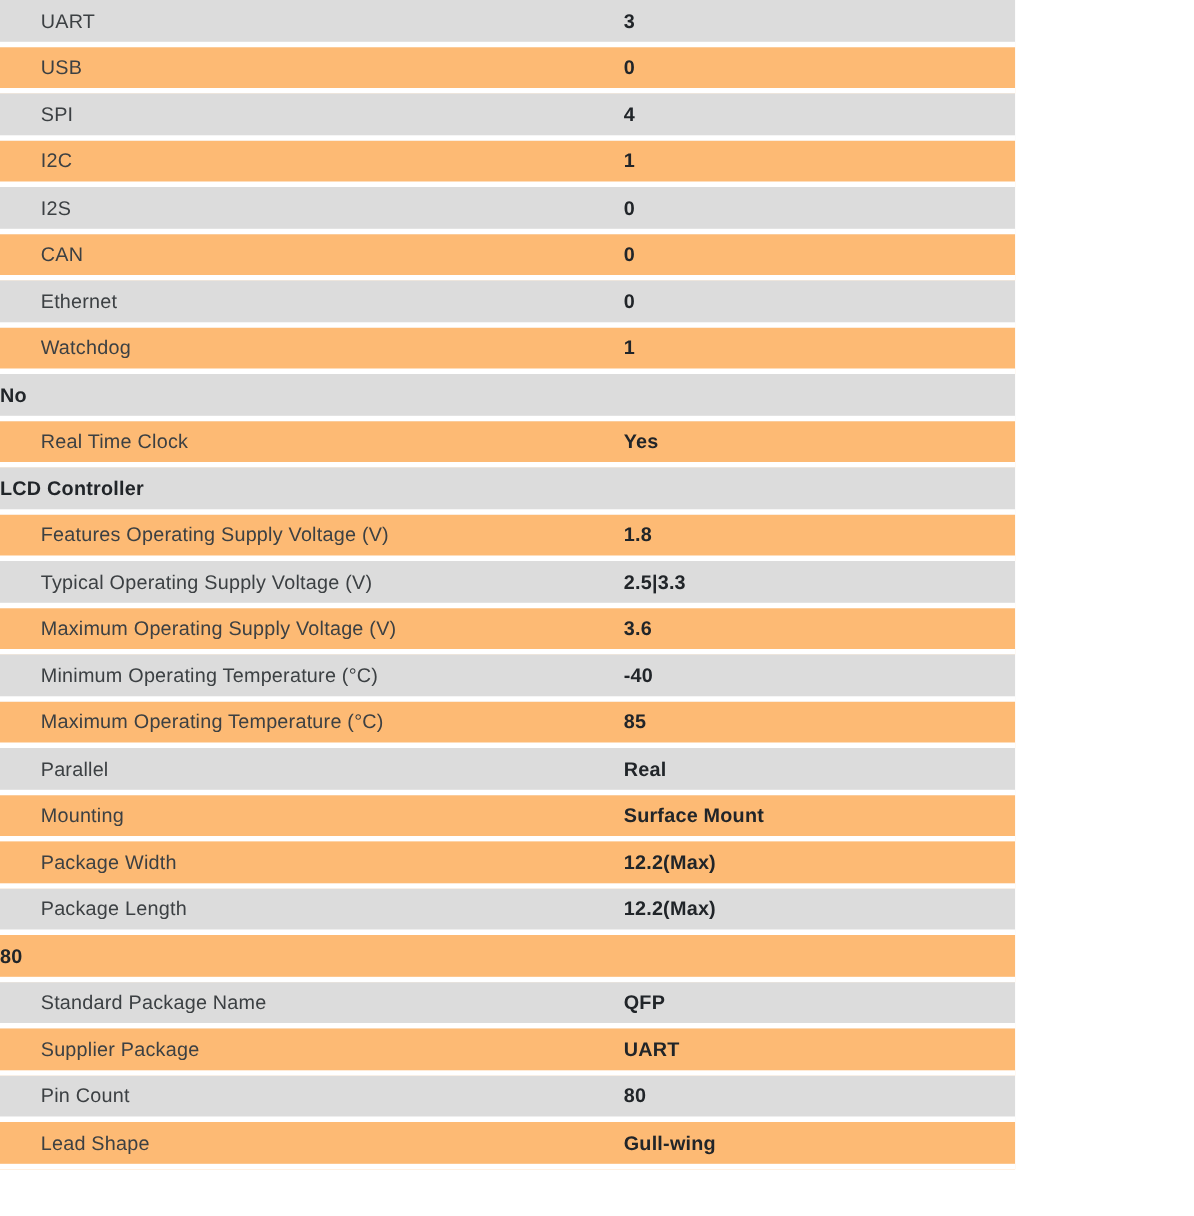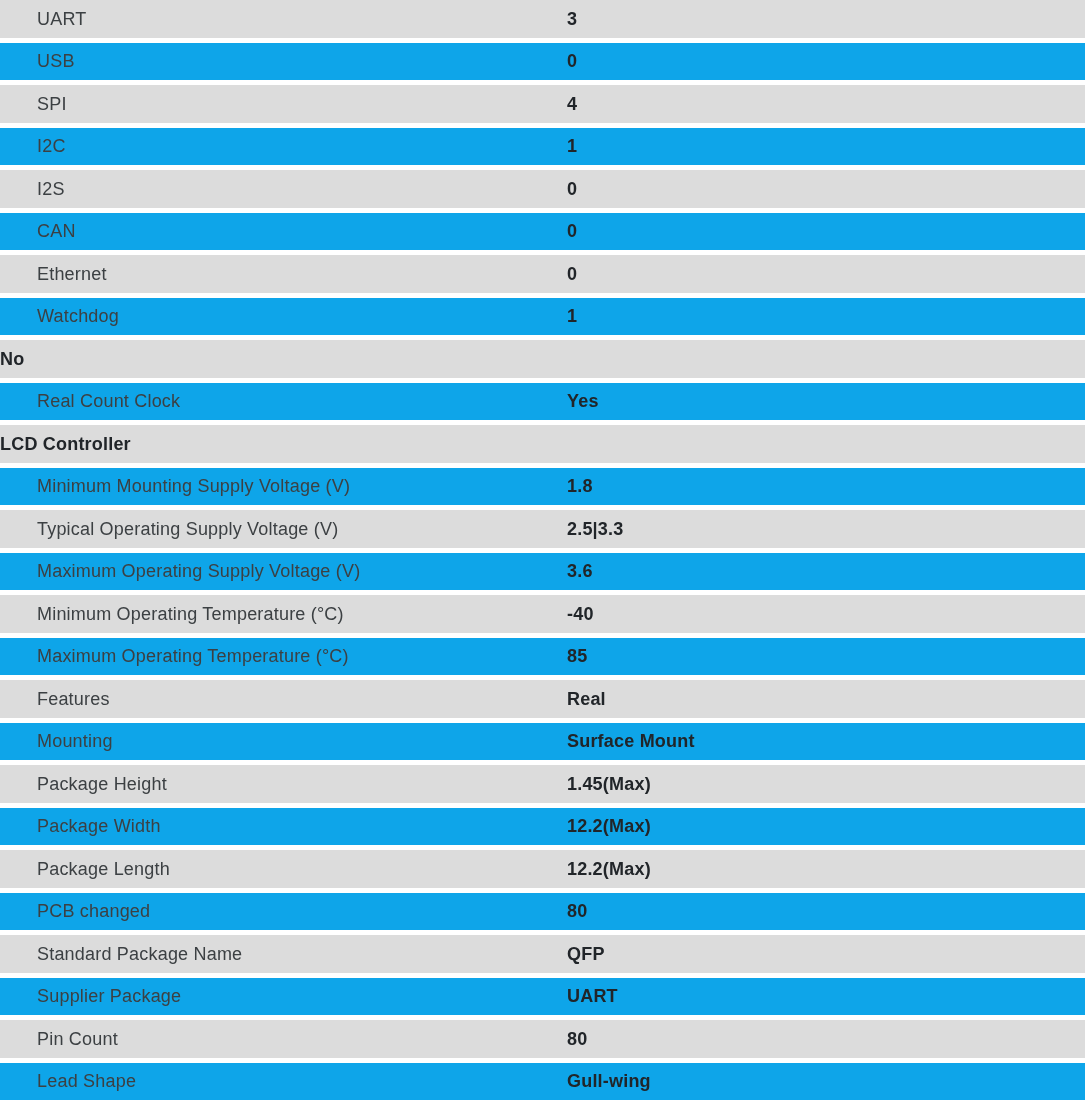--- a/index.html
+++ b/index.html
@@ -2,32 +2,32 @@
 <html><head>
 <meta charset="utf-8">
 <style>
   html, body {
     margin: 0;
     padding: 0;
     background: #ffffff;
     font-family: "Liberation Sans", "DejaVu Sans", sans-serif;
   }
   .spec-table {
-    width: 1085px;
+    width: 923px;
     height: 1105px;
     overflow: hidden;
     background: #ffffff;
   }
   .spec-row {
     height: 42.5px;
     box-sizing: border-box;
     border-bottom: 5px solid #ffffff;
     display: flex;
     align-items: center;
-    background: #0ea5e9;
+    background: #fdba74;
   }
   .spec-row.stripe {
     background: #dcdcdc;
   }
   .spec-cell {
     font-size: 18px;
     line-height: 1;
     white-space: nowrap;
     letter-spacing: 0.2px;
   }
@@ -86,30 +86,30 @@
   <div class="spec-row">
     <div class="spec-cell label">Watchdog</div>
     <div class="spec-cell value">1</div>
   </div>
 
   <div class="spec-row stripe">
     <div class="spec-cell value">No</div>
   </div>
 
   <div class="spec-row">
-    <div class="spec-cell label">Real Count Clock</div>
+    <div class="spec-cell label">Real Time Clock</div>
     <div class="spec-cell value">Yes</div>
   </div>
 
   <div class="spec-row stripe">
     <div class="spec-cell value">LCD Controller</div>
   </div>
 
   <div class="spec-row">
-    <div class="spec-cell label">Minimum Mounting Supply Voltage (V)</div>
+    <div class="spec-cell label">Features Operating Supply Voltage (V)</div>
     <div class="spec-cell value">1.8</div>
   </div>
 
   <div class="spec-row stripe">
     <div class="spec-cell label">Typical Operating Supply Voltage (V)</div>
     <div class="spec-cell value">2.5|3.3</div>
   </div>
 
   <div class="spec-row">
     <div class="spec-cell label">Maximum Operating Supply Voltage (V)</div>
@@ -120,46 +120,41 @@
     <div class="spec-cell label">Minimum Operating Temperature (°C)</div>
     <div class="spec-cell value">-40</div>
   </div>
 
   <div class="spec-row">
     <div class="spec-cell label">Maximum Operating Temperature (°C)</div>
     <div class="spec-cell value">85</div>
   </div>
 
   <div class="spec-row stripe">
-    <div class="spec-cell label">Features</div>
+    <div class="spec-cell label">Parallel</div>
     <div class="spec-cell value">Real</div>
   </div>
 
   <div class="spec-row">
     <div class="spec-cell label">Mounting</div>
     <div class="spec-cell value">Surface Mount</div>
   </div>
 
-  <div class="spec-row stripe">
-    <div class="spec-cell label">Package Height</div>
-    <div class="spec-cell value">1.45(Max)</div>
-  </div>
 
   <div class="spec-row">
     <div class="spec-cell label">Package Width</div>
     <div class="spec-cell value">12.2(Max)</div>
   </div>
 
   <div class="spec-row stripe">
     <div class="spec-cell label">Package Length</div>
     <div class="spec-cell value">12.2(Max)</div>
   </div>
 
   <div class="spec-row">
-    <div class="spec-cell label">PCB changed</div>
     <div class="spec-cell value">80</div>
   </div>
 
   <div class="spec-row stripe">
     <div class="spec-cell label">Standard Package Name</div>
     <div class="spec-cell value">QFP</div>
   </div>
 
   <div class="spec-row">
     <div class="spec-cell label">Supplier Package</div>

